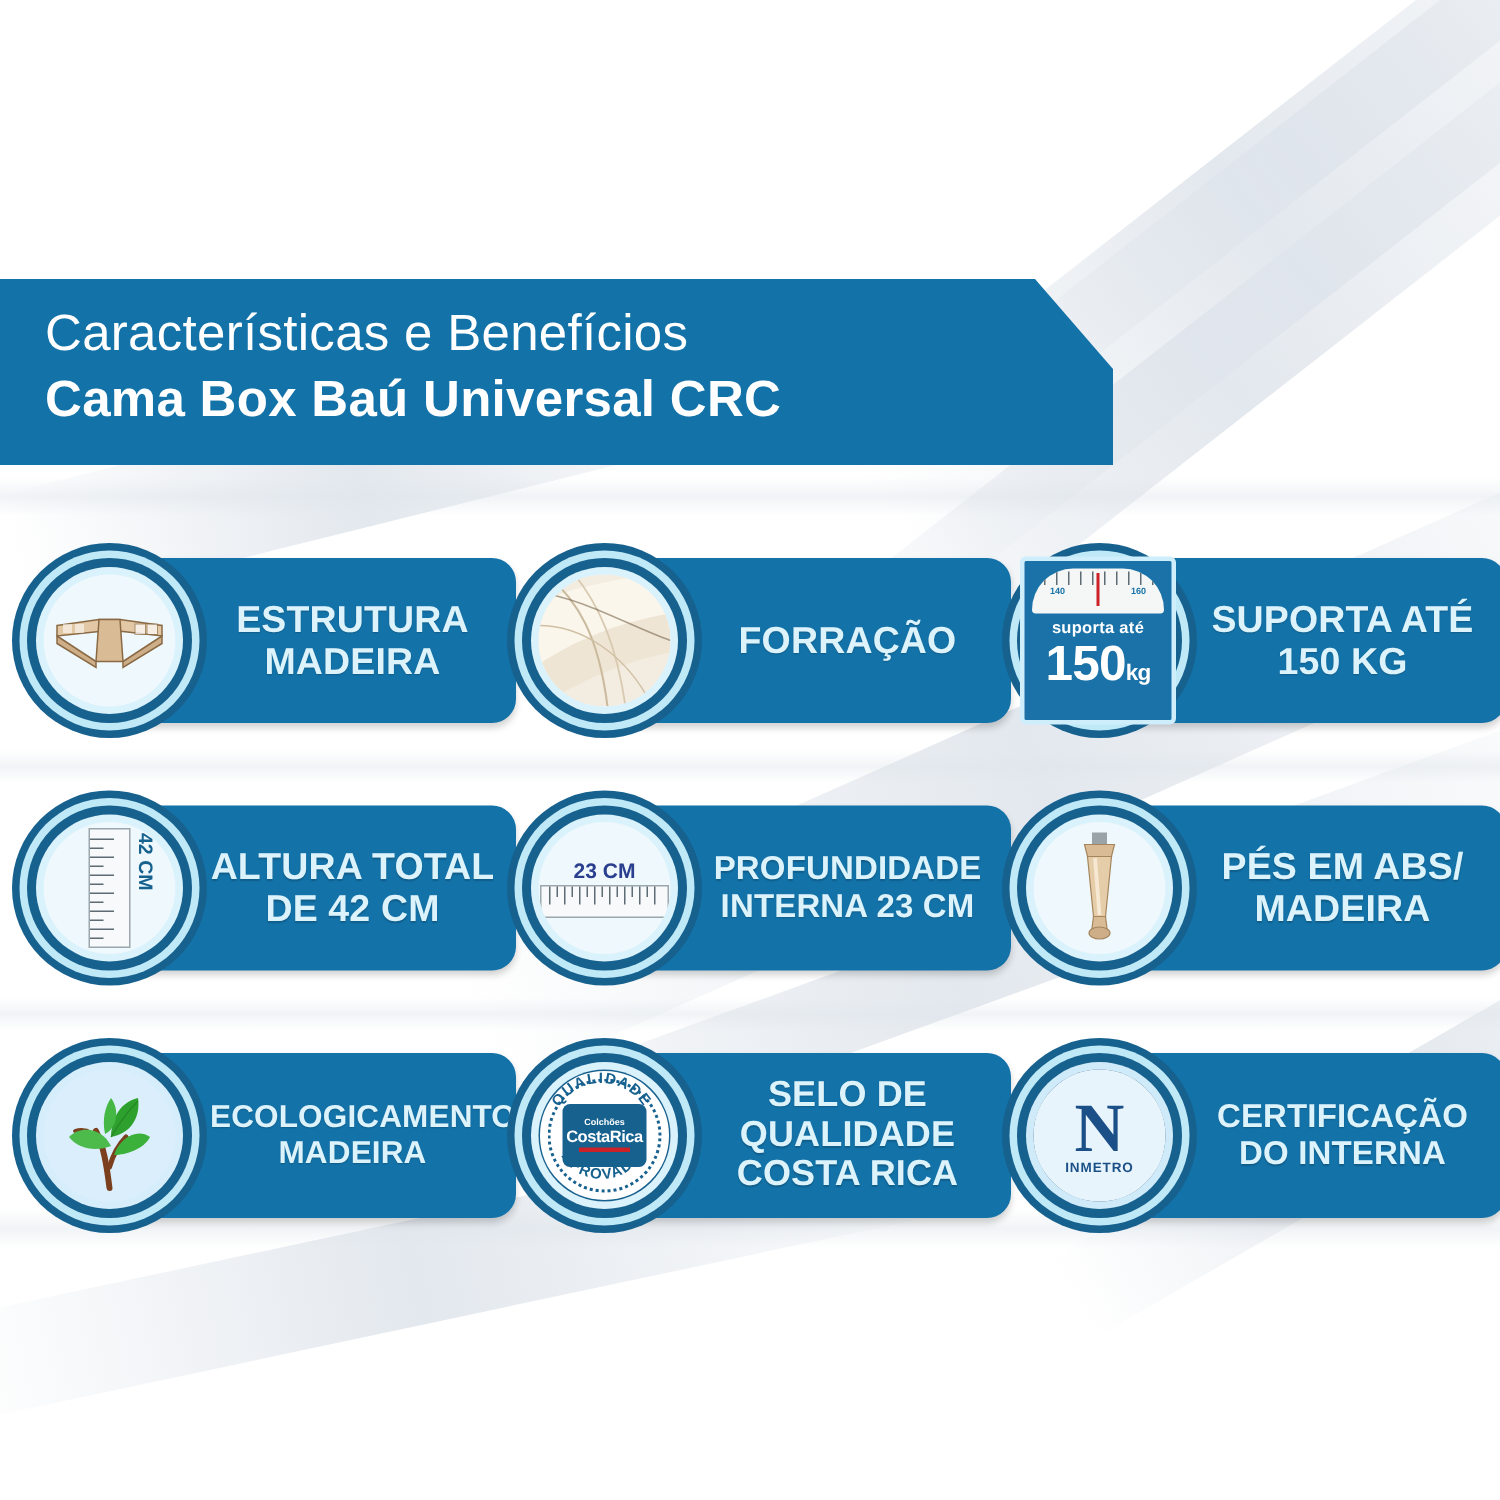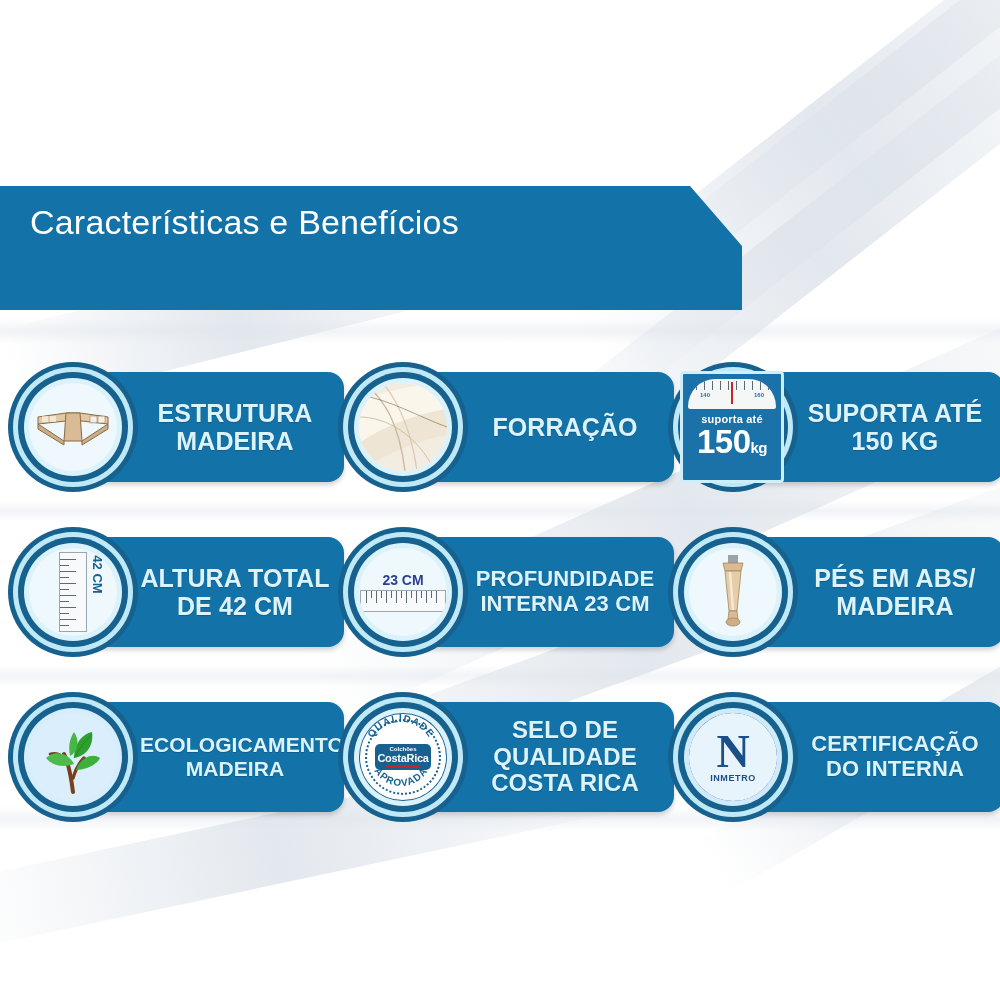--- a/index.html
+++ b/index.html
@@ -107,21 +107,21 @@
   .scalebox .dial .num{position:absolute;top:13px;font-size:6px;color:#1a72a8;font-weight:700;}
   .scalebox .cap{color:#ffffff;font-size:11px;font-weight:700;margin-top:4px;letter-spacing:.2px;}
   .scalebox .big{color:#ffffff;font-size:33px;font-weight:800;line-height:32px;margin-top:1px;letter-spacing:-.5px;}
   .scalebox .big small{font-size:15px;font-weight:700;}
 
   
   .seal{width:86px;height:86px;border-radius:50%;background:#ffffff;position:relative;
     border:2px solid #17618f;display:flex;align-items:center;justify-content:center;}
   .seal .inner{width:72px;height:72px;border-radius:50%;border:2px dotted #17618f;position:relative;
     display:flex;align-items:center;justify-content:center;}
-  .seal .band{width:56px;height:26px;border-radius:5px;background:#17618f;display:flex;
+  .seal .band{width:56px;height:42px;border-radius:5px;background:#17618f;display:flex;
     align-items:center;justify-content:center;flex-direction:column;}
   .seal .band .b1{color:#ffffff;font-size:6px;font-weight:700;line-height:6px;}
   .seal .band .b2{color:#ffffff;font-size:11px;font-weight:800;line-height:12px;letter-spacing:-.3px;}
   .seal .band .b3{width:34px;height:3px;background:#cc2127;margin-top:1px;}
   .seal .arc{position:absolute;width:86px;height:86px;left:-2px;top:-2px;}
   .seal .arc text{font-size:10px;font-weight:700;fill:#17618f;letter-spacing:1px;}
 
   
   .inmetro{width:88px;height:88px;border-radius:50%;background:#e7f4fb;
     border:4px solid #1b4f87;display:flex;flex-direction:column;
@@ -156,20 +156,21 @@
     <div class="streak s5"></div>
     <div class="streak s6"></div>
   <div class="streak s7"></div>
     <div class="streak s8"></div>
 </div>
 
 <div id="header-banner">
   <div class="shape"></div>
   <div class="txtwrap">
     <div id="banner-subtitle">Características e Benefícios</div>
+    <div id="banner-title">Cama Box Baú Universal CRC</div>
   </div>
 </div>
 
 <div id="features">
 
   <div class="feature-row">
 
     <div class="feature col0">
       <div class="pill">
         <div class="label">

